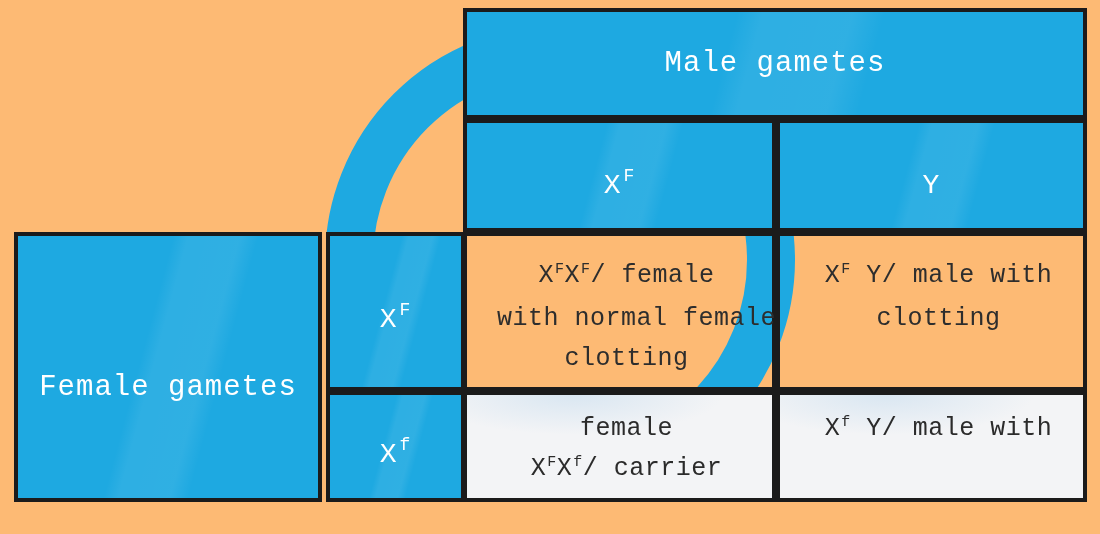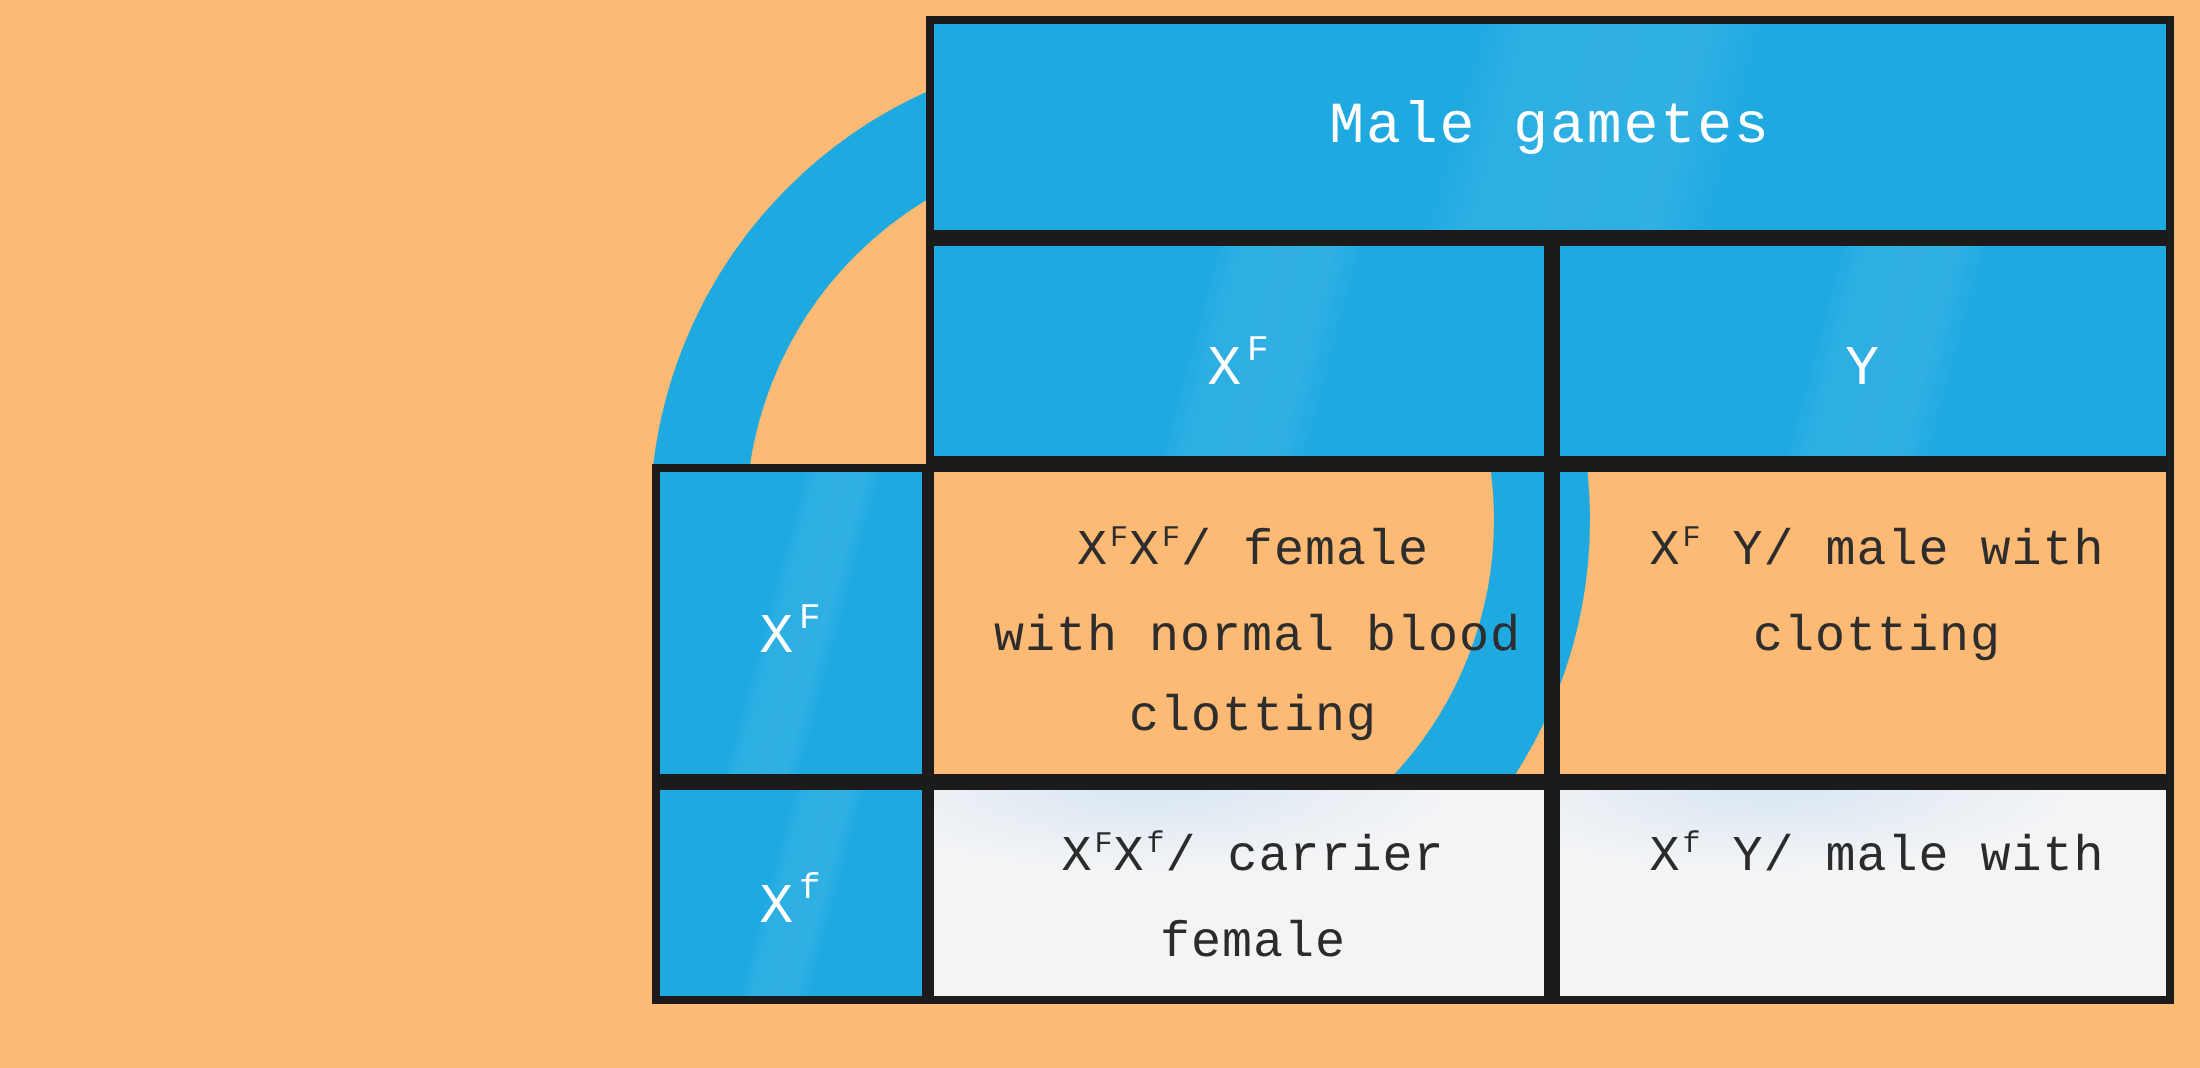--- a/index.html
+++ b/index.html
@@ -97,49 +97,52 @@
     <span class="gamete-label nudge10">
         <div class="tl"><span>X</span><sup>F</sup></div>
       </span>
   </div>
   <div class="box blue center" style="left:776px; top:119px; width:311px; height:113px;">
     <span class="gamete-label nudge10">
         <div class="tl"><span>Y</span></div>
       </span>
   </div>
 
+  <div class="box blue center" style="left:14px; top:232px; width:308px; height:270px;">
+    <span class="hdr-label nudge20">Female gametes</span>
+  </div>
 
   <div class="box blue center" style="left:326px; top:232px; width:139px; height:159px;">
     <span class="gamete-label nudge8">
         <div class="tl"><span>X</span><sup>F</sup></div>
       </span>
   </div>
   <div class="box blue center" style="left:326px; top:391px; width:139px; height:111px;">
     <span class="gamete-label nudge8">
         <div class="tl"><span>X</span><sup>f</sup></div>
       </span>
   </div>
 
   <div class="box transparent-cell pad-top-row" style="left:463px; top:232px; width:313px; height:159px;">
     <div class="result-text">
         <div class="tl"><span>X</span><sup>F</sup><span>X</span><sup>F</sup><span>/ female</span></div>
-        <div class="tl"><span>with normal blood</span></div>
+        <div class="tl"><span>with normal female</span></div>
         <div class="tl"><span>clotting</span></div>
       </div>
   </div>
   <div class="box transparent-cell pad-top-row" style="left:776px; top:232px; width:311px; height:159px;">
     <div class="result-text">
         <div class="tl"><span>X</span><sup>F</sup><span> Y/ male with</span></div>
         <div class="tl"><span>clotting</span></div>
       </div>
   </div>
   <div class="box light-cell pad-bottom-row" style="left:463px; top:391px; width:313px; height:111px;">
     <div class="result-text">
+        <div class="tl"><span>female</span></div>
         <div class="tl"><span>X</span><sup>F</sup><span>X</span><sup>f</sup><span>/ carrier</span></div>
-        <div class="tl"><span>female</span></div>
       </div>
   </div>
   <div class="box light-cell pad-bottom-row" style="left:776px; top:391px; width:311px; height:111px;">
     <div class="result-text">
         <div class="tl"><span>X</span><sup>f</sup><span> Y/ male with</span></div>
       </div>
   </div>
 
 </div>
 

